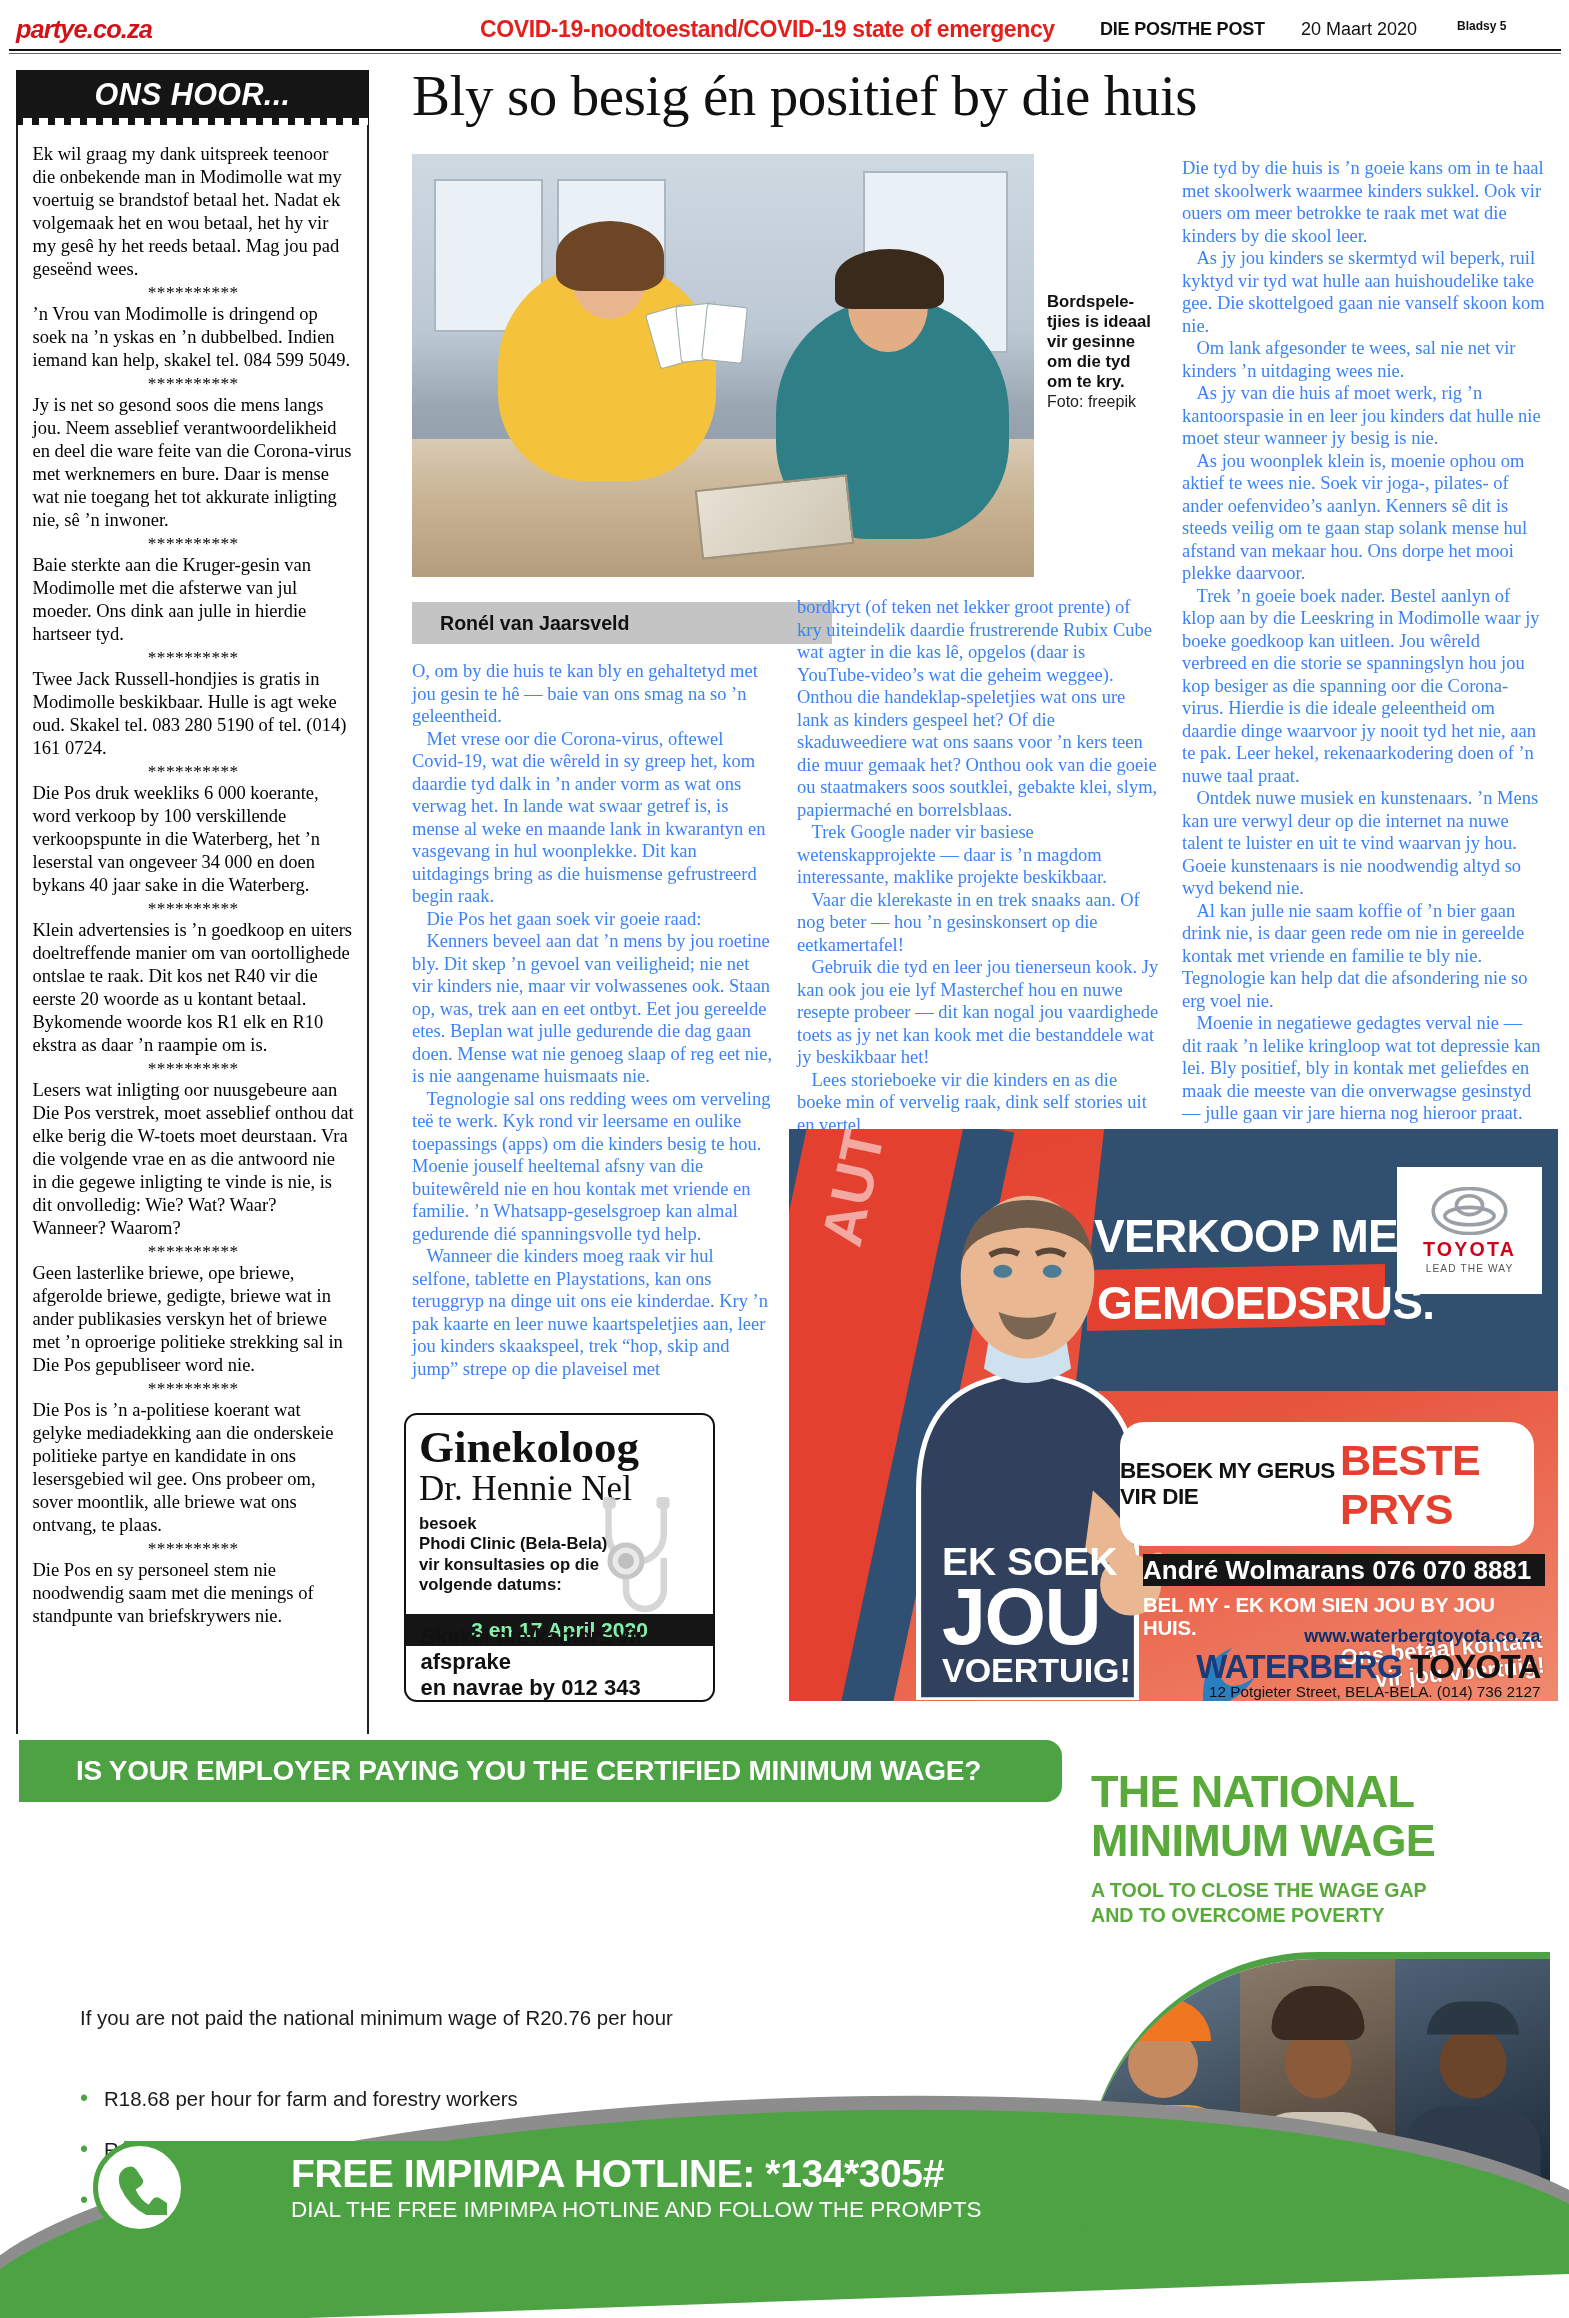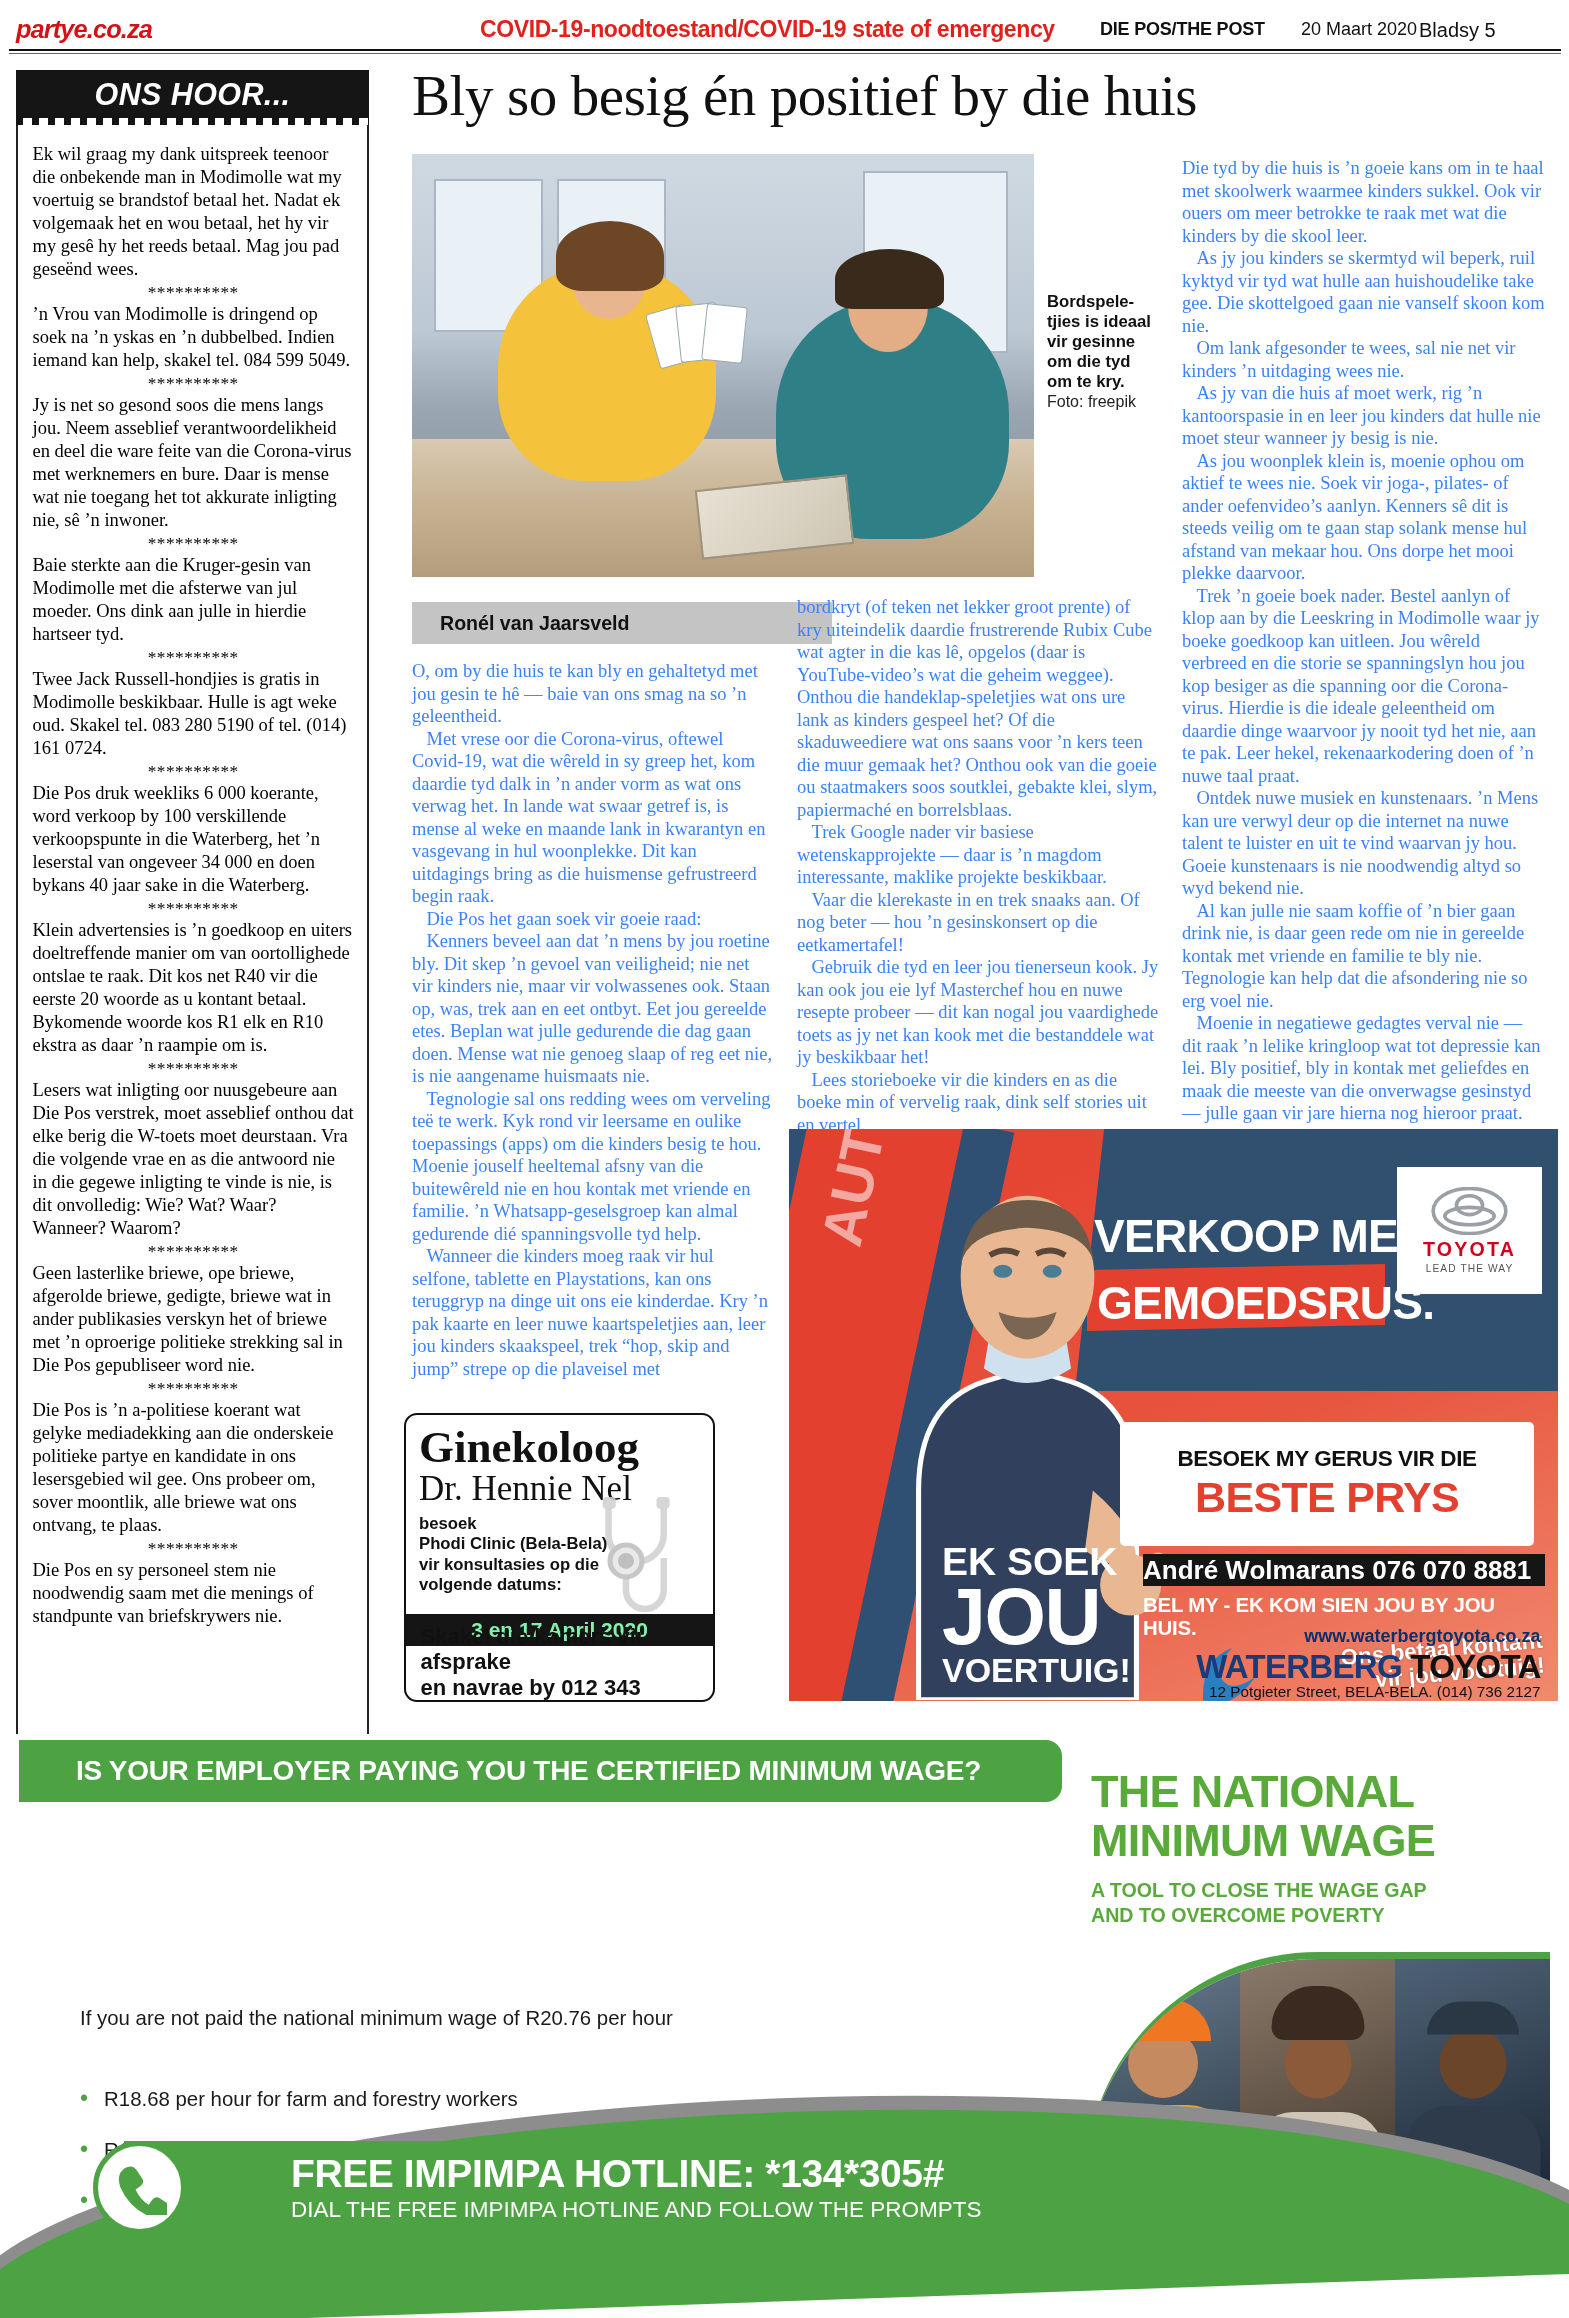--- a/index.html
+++ b/index.html
@@ -35,23 +35,23 @@
     font-family: "Liberation Sans", sans-serif;
     font-weight: bold; font-size: 18px; letter-spacing: -0.2px;
     color: #111;
   }
   .mast-date {
     position: absolute; left: 1301px; top: 19px;
     font-family: "Liberation Sans", sans-serif;
     font-size: 18px; color: #111;
   }
   .mast-page {
-    position: absolute; left: 1419px; top: 19px;
-    font-family: "Liberation Sans", sans-serif;
-    font-weight: normal; font-size: 20px; color: #111;
+    position: absolute; left: 1457px; top: 19px;
+    font-family: "Liberation Sans", sans-serif;
+    font-weight: bold; font-size: 12px; color: #111;
   }
   .mast-rule {
     position: absolute; left: 8.7px; top: 49px; width: 1552px; height: 5.1px;
     border-top: 2.2px solid #111; border-bottom: 1.5px solid #666;
   }
 
   
   .onshoor-wrap { position: absolute; left: 16px; top: 70px; width: 353px; }
   .onshoor-head {
     background: #151515; height: 48px;
@@ -239,22 +239,22 @@
   .ty-logoword {
     font-family: "Liberation Sans", sans-serif; font-weight: bold;
     font-size: 19.6px; color: #d0021b; letter-spacing: 2.2px; margin-top: 2.9px;
   }
   .ty-logotag {
     font-family: "Liberation Sans", sans-serif; font-size: 10.2px;
     color: #555; letter-spacing: 1.1px; margin-top: 2.2px;
   }
   .ty-white {
     position:absolute; left: 331px; top: 293px; width: 414px; height: 124px;
-    background: #fff; border-radius: 5px;
-    display:flex; flex-direction:column; align-items:center; justify-content:center;
+    background: #fff; border-radius: 24px;
+    display:flex; flex-direction:row; align-items:center; justify-content:center;
   }
   .ty-white .l1 {
     font-family: "Liberation Sans", sans-serif; font-weight: bold;
     font-size: 22.5px; color: #111; letter-spacing: -0.4px;
   }
   .ty-white .l2 {
     font-family: "Liberation Sans", sans-serif; font-weight: bold;
     font-size: 43px; color: #e4402f; letter-spacing: -0.7px; margin-top: 1.5px;
   }
   .ty-black {

